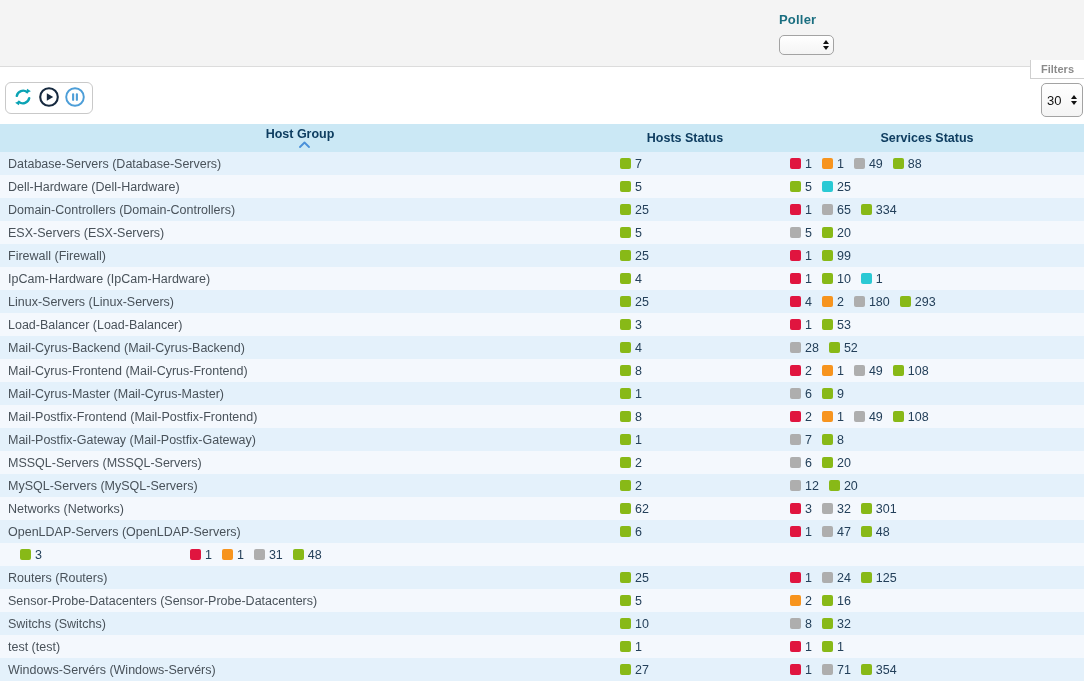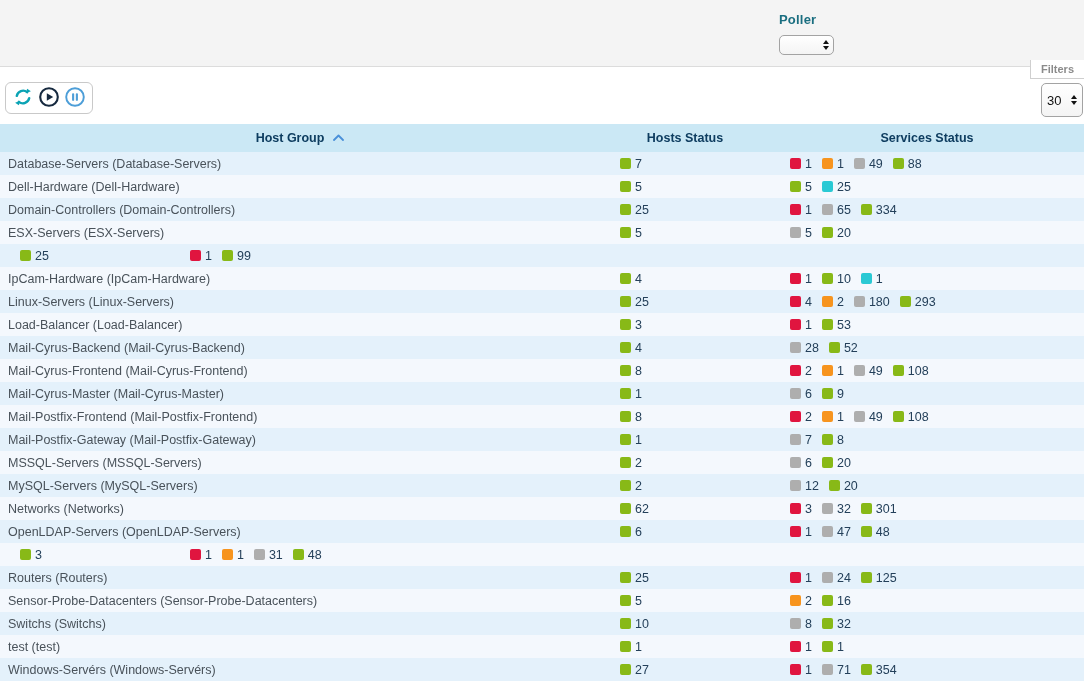--- a/index.html
+++ b/index.html
@@ -37,21 +37,21 @@
     border:1px solid #c9c9c9; border-radius:6px; }
   .btn-group button { border:0; background:transparent; width:24px; height:24px;
     padding:0; cursor:pointer; display:flex; align-items:center; justify-content:center; }
   .page-size.mac-select { position:absolute; right:1px; top:16px; width:42px;
     height:26px; padding:16px 5px; }
 
   
   .table { width:1084px; }
   .thead { display:flex; height:28px; align-items:center; background:#cbe8f5;
     font-weight:bold; font-size:12.5px; color:#0e3d60; }
-  .th { display:flex; align-items:center; justify-content:center; }
+  .th { display:flex; align-items:center; justify-content:center;flex-direction:column; }
   .th.col-name { width:600px; } .th.col-hosts { width:170px;text-align:right; } .th.col-services { flex:1; }
   .sort-caret { margin-left:9px; display:inline-flex; }
   .tr { display:flex; height:23px; align-items:center; font-size:12.5px;
     color:#49525a; cursor:pointer; }
   .tr.odd  { background:#e4f1fb; }
   .tr.even { background:#f4f8fd; }
   .td.col-name { width:600px; padding-left:8px; white-space:nowrap; overflow:hidden; }
   .td.col-hosts { width:170px; padding-left:20px; }
   .td.col-services { flex:1; padding-left:20px; }
   .td { display:flex; align-items:center; }
@@ -212,20 +212,21 @@
             <span class="badge" style="background: rgb(174, 174, 174);"></span>
             <span class="count">5</span>
           </span>
           <span class="status">
             <span class="badge" style="background: rgb(136, 185, 23);"></span>
             <span class="count">20</span>
           </span>
         </div>
       </div>
       <div class="tr odd">
+        <div class="td col-name">Firewall (Firewall)</div>
         <div class="td col-hosts">
           <span class="status">
             <span class="badge" style="background: rgb(136, 185, 23);"></span>
             <span class="count">25</span>
           </span>
         </div>
         <div class="td col-services">
           <span class="status">
             <span class="badge" style="background: rgb(224, 21, 63);"></span>
             <span class="count">1</span>

